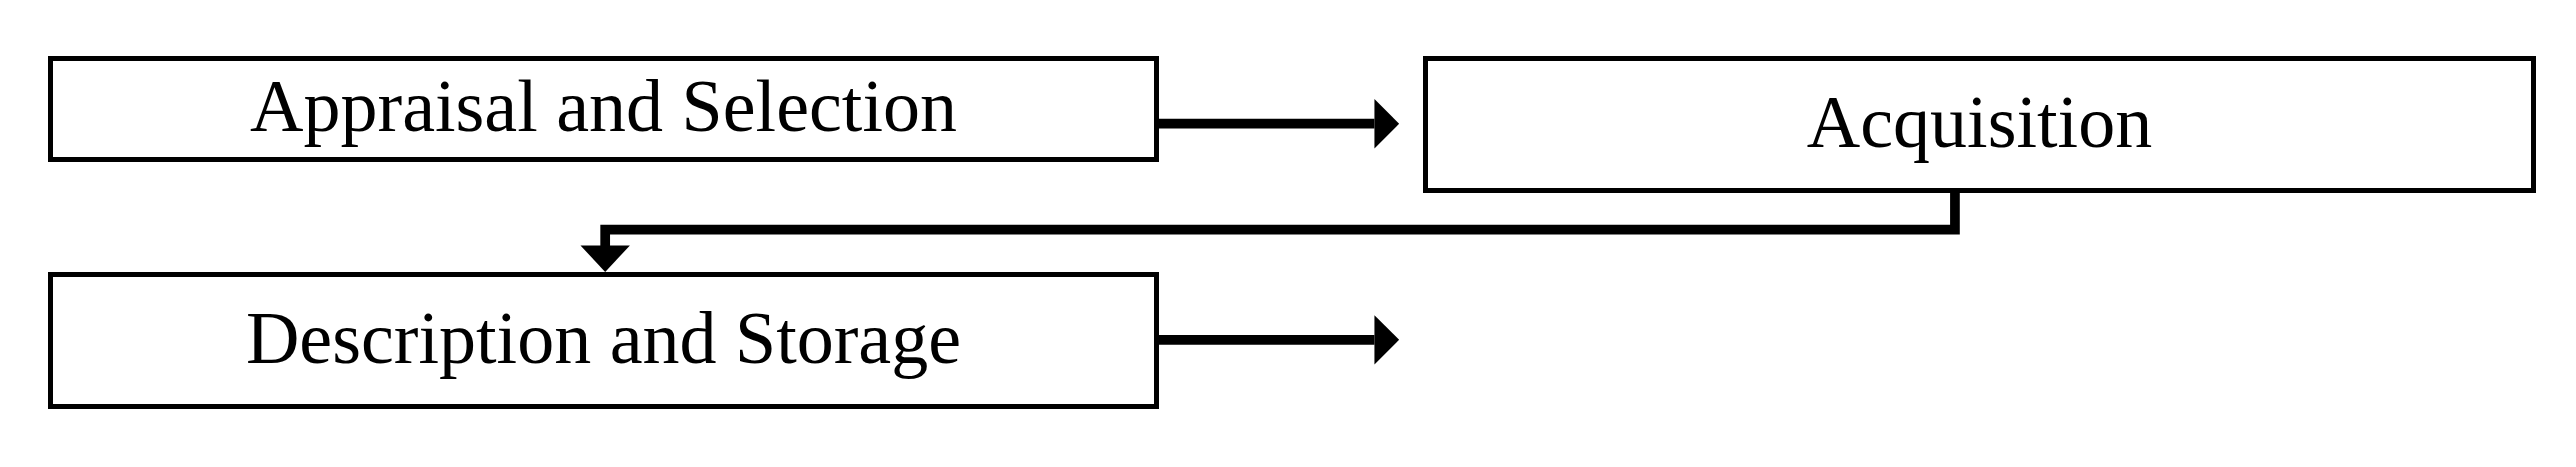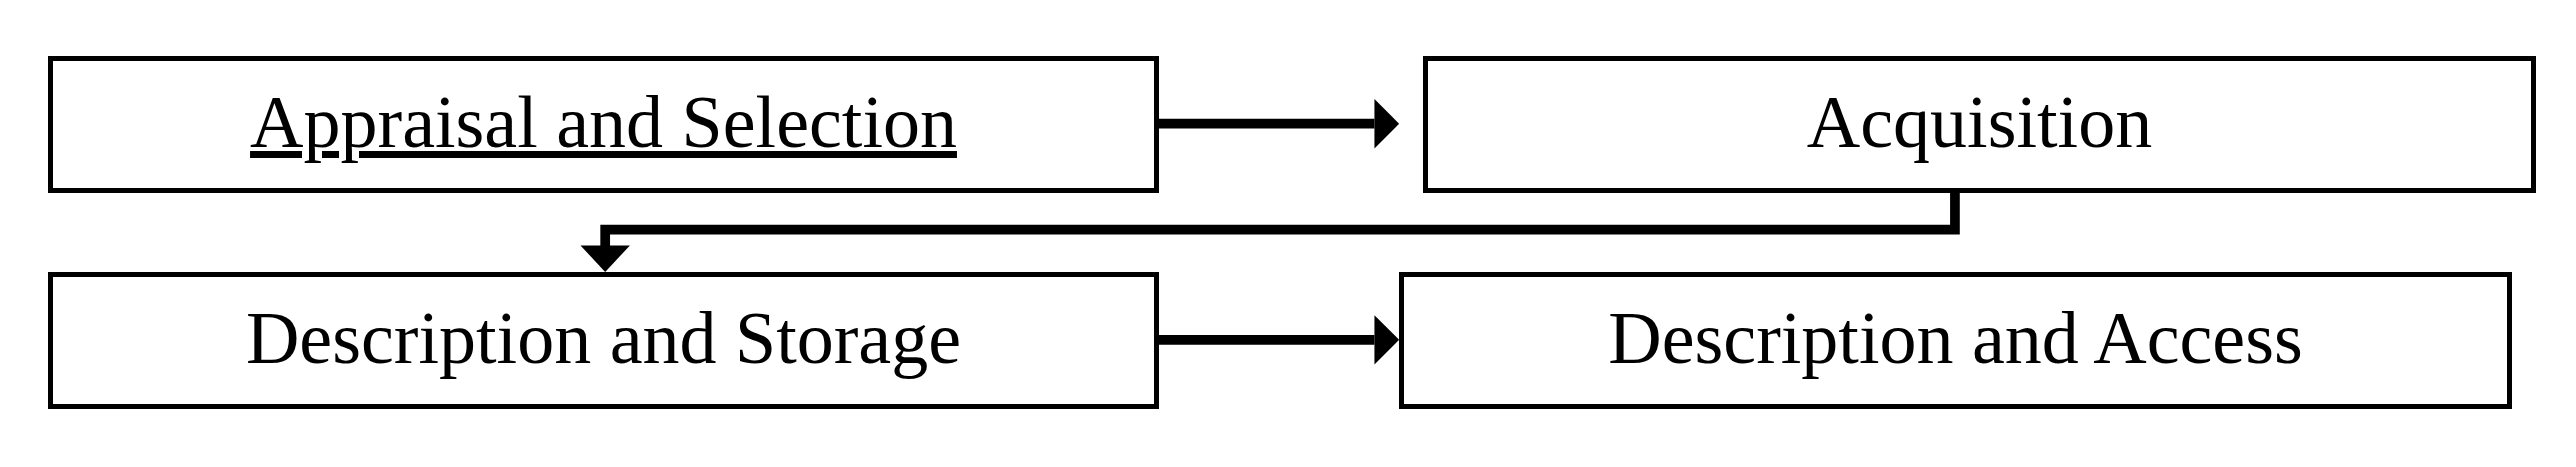--- a/index.html
+++ b/index.html
@@ -37,21 +37,21 @@
   .node-label {
     font-family: "Liberation Serif", "DejaVu Serif", serif;
     font-size: 74px;
     line-height: 1.0;
     color: #000000;
     white-space: nowrap;
     letter-spacing: 0px;
     text-align: center;
     padding-bottom: 5.3px;
   }
-  #node-appraisal  { left: 48px;   top: 56px;  width: 1111px; height: 137px; text-decoration: underline; }
+  #node-appraisal  { left: 48px;   top: 56px;  width: 1111px; height: 106px; }
   #node-acquisition{ left: 1399px; top: 56px;  width: 1113px; height: 137px; margin-left: 24px; }
   #node-organization{ left: 48px;  top: 272px; width: 1111px; height: 137px; }
   #node-description{ left: 1399px; top: 272px; width: 1113px; height: 137px; }
 </style>
 </head>
 <body>
 
 <div id="canvas">
 
   <svg class="flow-svg" viewBox="0 0 2920 530" xmlns="http://www.w3.org/2000/svg">
@@ -77,18 +77,15 @@
   </div>
 
   <div class="node-box" id="node-acquisition">
     <span class="node-label">Acquisition</span>
   </div>
 
   <div class="node-box" id="node-organization">
     <span class="node-label">Description and Storage</span>
   </div>
 
-  <div class="node-box" id="node-description">
-    <span class="node-label">Description and Access</span>
-  </div>
 
 </div>
 
 
 </body></html>

